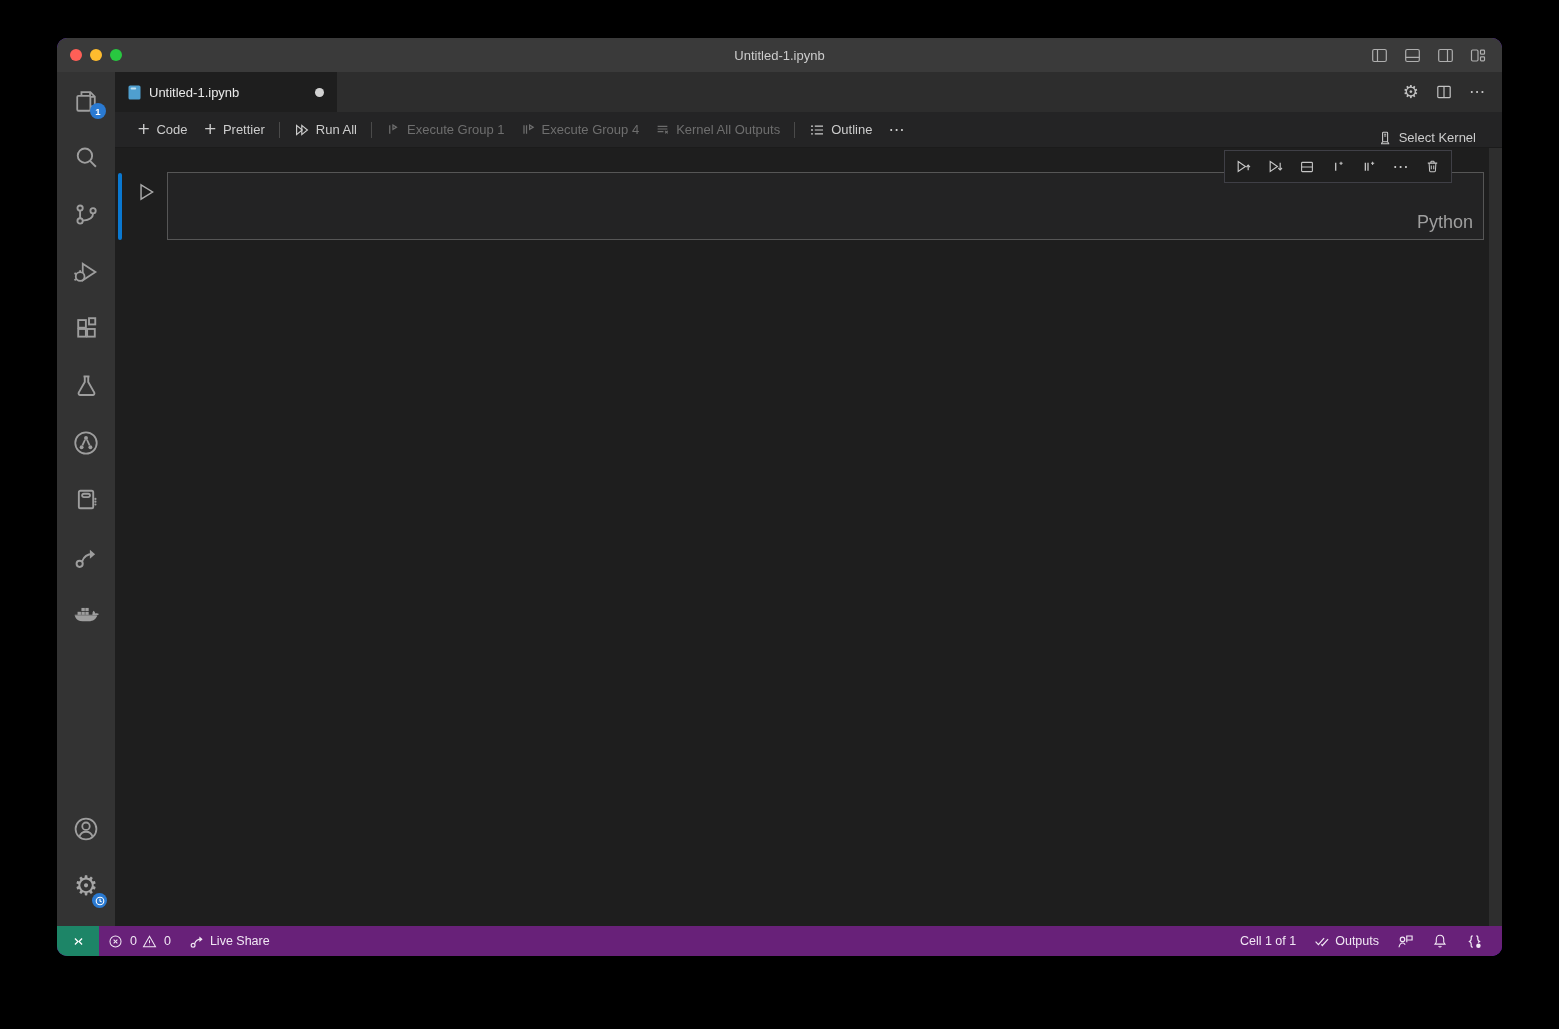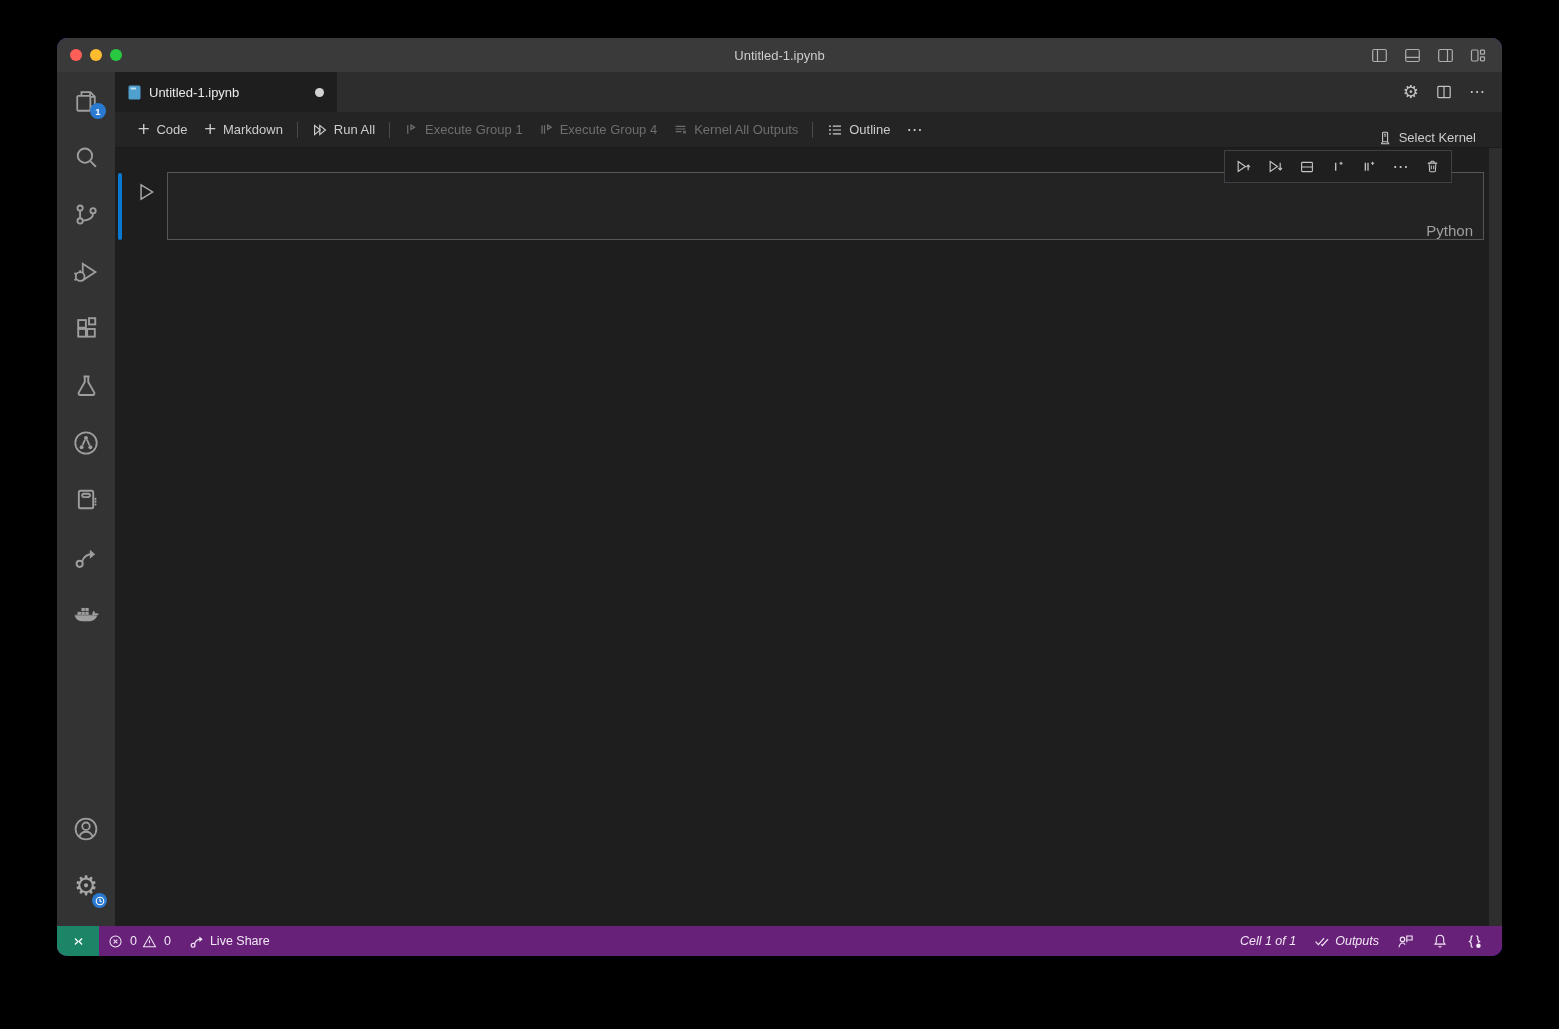--- a/index.html
+++ b/index.html
@@ -42,29 +42,29 @@
   .tb-sep{width:1px;height:16px;background:#4a4a4a;margin:0 6px;}
   .tb-right{margin-left:auto;display:flex;align-items:center;gap:7px;padding-right:4px;color:#cccccc;margin-top:16px;}
 
   
   .notebook{flex:1;background:#1e1e1e;position:relative;min-height:0;}
   .nb-scrollbar{position:absolute;right:0;top:0;width:13px;height:100%;background:rgba(121,121,121,0.18);}
   .cell{position:absolute;left:0;top:24px;right:0;height:70px;}
   .focus-bar{position:absolute;left:3px;top:1px;width:4px;height:67px;background:#0a78d0;border-radius:2px;}
   .run-btn{position:absolute;left:20px;top:9px;color:#aaaaaa;}
   .cell-frame{position:absolute;left:52px;right:18px;top:0;height:68px;background:#232324;border:1px solid #565656;box-sizing:border-box;}
-  .lang-label{position:absolute;right:10px;bottom:0;color:#9f9f9f;font-size:15px;}
+  .lang-label{position:absolute;right:10px;bottom:6px;color:#9f9f9f;font-size:18px;}
   .cell-toolbar{position:absolute;top:2px;right:50px;width:228px;height:33px;background:#1f1f1f;border:1px solid #3f3f46;box-sizing:border-box;display:flex;align-items:center;justify-content:space-evenly;color:#c5c5c5;z-index:5;}
   .ct-icon{display:flex;align-items:center;justify-content:center;width:26px;height:26px;}
 
   
   .statusbar{flex:0 0 30px;background:#682179;display:flex;align-items:center;color:#f1e7f4;font-size:12.5px;}
   .remote{width:42px;height:100%;background:#1d8567;display:flex;align-items:center;justify-content:center;color:#fff;}
   .sb-item{display:flex;align-items:center;gap:5px;padding:0 9px;white-space:nowrap;}
-  .sb-right{margin-left:auto;display:flex;align-items:center;padding-right:10px;font-style:italic;}
+  .sb-right{margin-left:auto;display:flex;align-items:center;padding-right:10px;}
   .sb-num{margin-left:2px;}
 </style>
 </head>
 <body>
 
 <div class="window">
 
   <div class="titlebar">
     <div class="traffic">
       <div class="light red"></div>
@@ -254,21 +254,21 @@
         </div>
       </div>
 
       <div class="nbtoolbar">
         <div class="tb-item">
           <span class="uni tb-plus">+</span>
           <span>Code</span>
         </div>
         <div class="tb-item">
           <span class="uni tb-plus">+</span>
-          <span>Markdown</span>
+          <span>Prettier</span>
         </div>
         <div class="tb-sep"></div>
         <div class="tb-item">
           <span>
             <svg width="16" height="16" viewBox="0 0 16 16" fill="none" stroke="currentColor" stroke-width="1.2">
                 <path d="M2.6 3.4v9.2L8.2 8z"></path>
                 <path d="M7.8 3.4v9.2L13.4 8z"></path>
               </svg>
           </span>
           <span>Run All</span>

